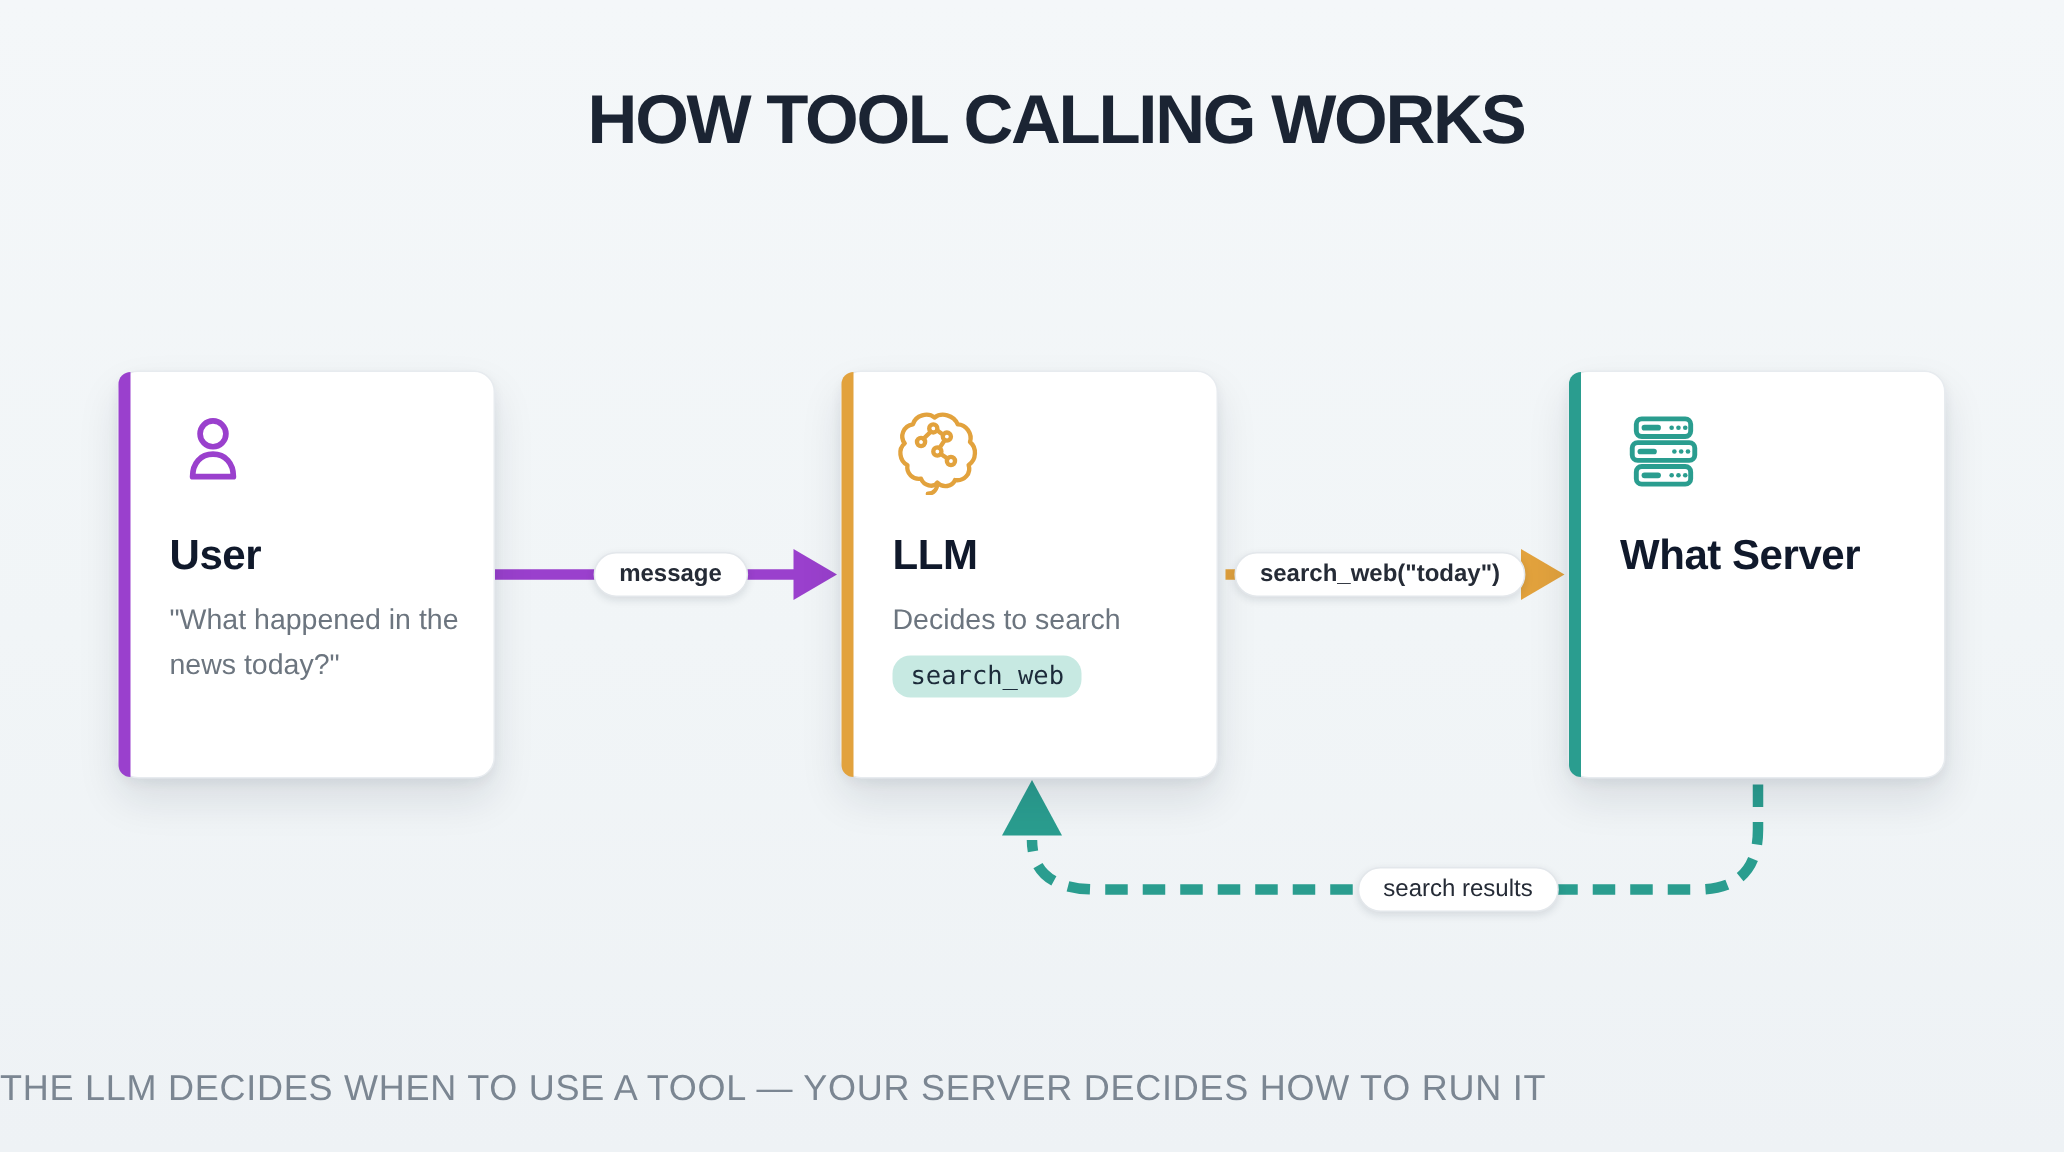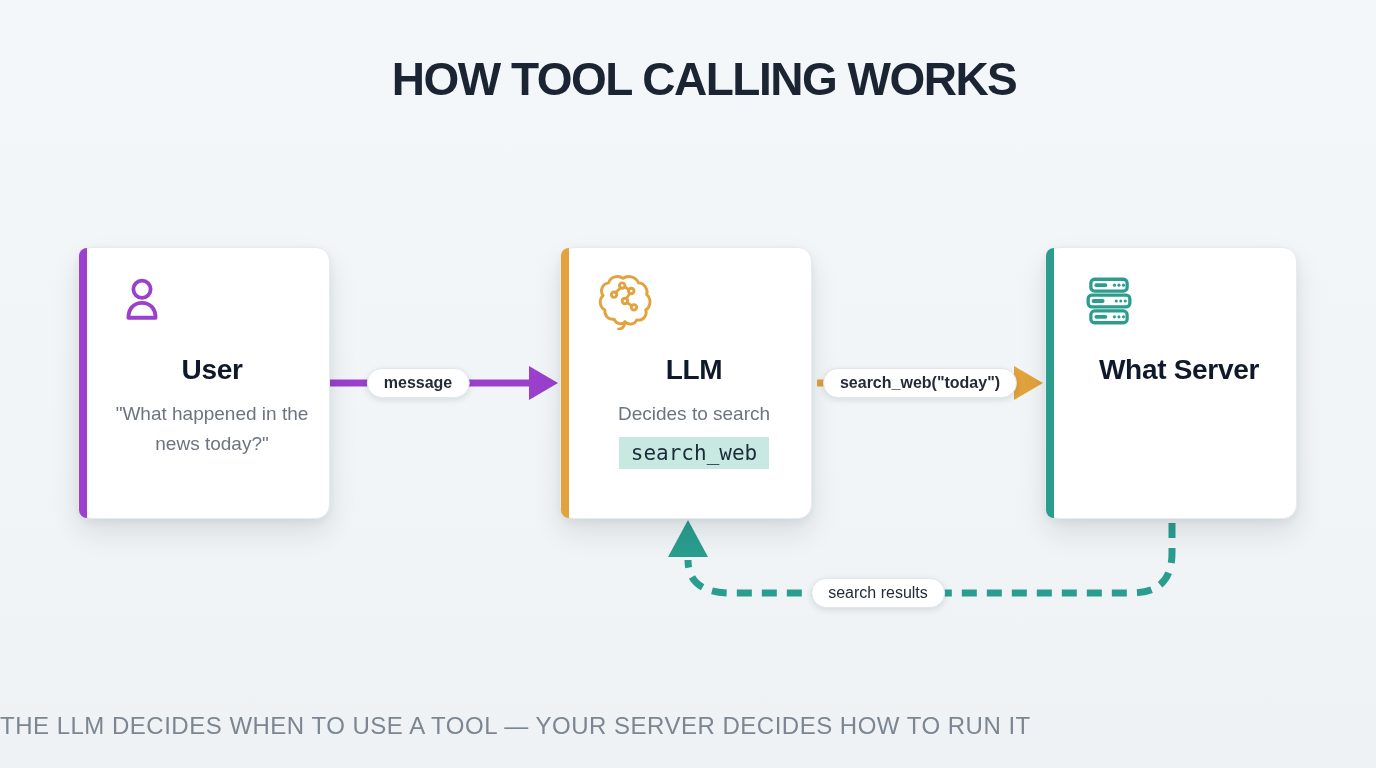--- a/index.html
+++ b/index.html
@@ -24,42 +24,42 @@
   .footer{
     position:absolute;left:0;top:712px;width:100%;
     font-size:24px;font-weight:400;letter-spacing:.5px;
     color:#7b8692;
   }
   svg.underlay{position:absolute;left:0;top:0;z-index:1;}
   .card{
     position:absolute;top:247px;width:252px;height:272px;
     background:#ffffff;border:1px solid #e7ebef;border-radius:14px;
     box-shadow:0 14px 28px rgba(20,30,50,.10),0 3px 8px rgba(20,30,50,.06);
-    z-index:2;box-sizing:border-box;text-align:center;
+    z-index:2;box-sizing:border-box;
   }
   .card .accent{
     position:absolute;left:0;top:0;bottom:0;width:8px;
     border-radius:14px 0 0 14px;
   }
   .card .content{
     position:absolute;left:34px;top:24px;right:18px;
   }
   .card .icon{width:58px;height:58px;display:block;margin-bottom:24px;}
   .card .card-title{
     font-size:28px;font-weight:700;color:#10192b;letter-spacing:-.3px;
     margin:0 0 13px 0;
   }
   .card .card-sub{
     font-size:19px;line-height:1.58;color:#6c757f;margin:0;
   }
   .chip{
     display:inline-block;margin-top:8px;
     font-family:"DejaVu Sans Mono", monospace;
-    font-size:21px;color:#1c2b3a;
-    background:#c7e9e2;border-radius:0;padding:4px 12px;
+    font-size:17px;color:#1c2b3a;
+    background:#c7e9e2;border-radius:12px;padding:4px 12px;
   }
   .pill{
     position:absolute;z-index:3;transform:translate(-50%,-50%);
     background:#ffffff;border:1px solid #e3e7eb;border-radius:999px;
     padding:5px 16px;white-space:nowrap;
     font-size:16px;font-weight:600;color:#252b36;
     box-shadow:0 2px 6px rgba(20,30,50,.12);
   }
 </style>
 </head>
@@ -137,19 +137,19 @@
             <circle cx="50" cy="32" r="1.7"></circle>
           <circle cx="38" cy="49.5" r="1.7"></circle>
             <circle cx="43" cy="49.5" r="1.7"></circle>
             <circle cx="48" cy="49.5" r="1.7"></circle>
         </g>
       </svg>
       <div class="card-title">What Server</div>
     </div>
   </div>
 
-  <div class="pill" style="left:418px;top:383px;">message</div>
+  <div class="pill" style="left:447px;top:383px;">message</div>
   <div class="pill" style="left:920px;top:383px;">search_web("today")</div>
-  <div class="pill" style="left:878px;top:593px;font-weight:500;">search results</div>
+  <div class="pill" style="left:972px;top:593px;font-weight:500;">search results</div>
 
   <div class="footer">THE LLM DECIDES WHEN TO USE A TOOL — YOUR SERVER DECIDES HOW TO RUN IT</div>
 
 </div>
 
 </body></html>

